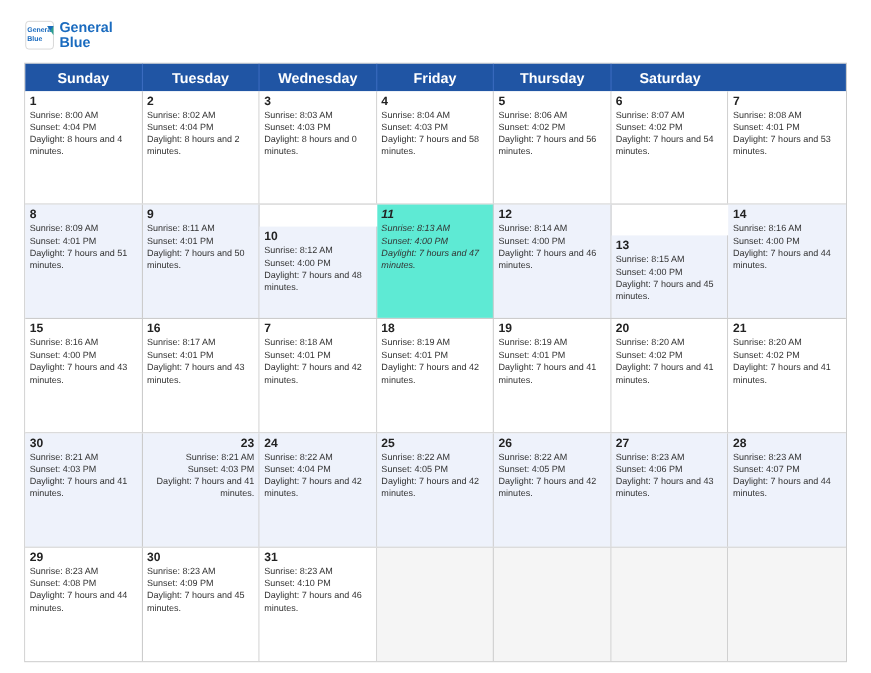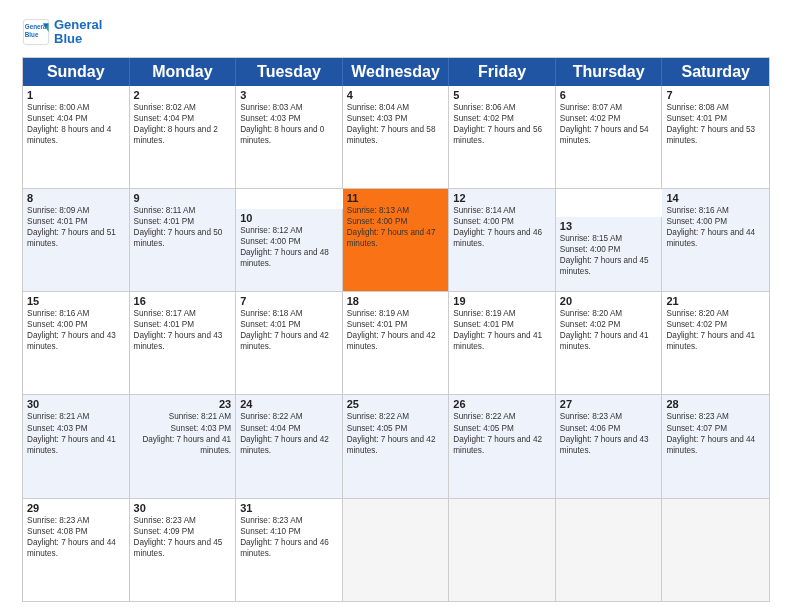--- a/index.html
+++ b/index.html
@@ -53,21 +53,21 @@
       flex-direction: column;
       border: 1px solid #ccc;
     }
     .cal-header {
       display: grid;
       grid-template-columns: repeat(7, 1fr);
       background: #2055a4;
     }
     .cal-header-cell {
       color: #fff;
-      font-size: 16px;
+      font-size: 13px;
       font-weight: bold;
       text-align: center;
       padding: 5px 2px;
       border-right: 1px solid #3a6bbf;
     }
     .cal-header-cell:last-child { border-right: none; }
     .cal-body {
       flex: 1;
       display: flex;
       flex-direction: column;
@@ -125,21 +125,20 @@
     </div>
     <div class="title-block">
       <div class="month-title"></div>
       <div class="location-title"></div>
     </div>
   </div>
 
   <div class="calendar">
     <div class="cal-header">
       <div class="cal-header-cell">Sunday</div>
-      <div class="cal-header-cell">Monday</div>
       <div class="cal-header-cell">Tuesday</div>
       <div class="cal-header-cell">Wednesday</div>
       <div class="cal-header-cell">Friday</div>
       <div class="cal-header-cell">Thursday</div>
       <div class="cal-header-cell">Saturday</div>
     </div>
     <div class="cal-body" id="cal-body">
     <div class="cal-row">
           <div class="cal-cell">
         <span class="day-num">1</span>
@@ -176,21 +175,21 @@
         <span class="day-detail">Sunrise: 8:09 AM<br>Sunset: 4:01 PM<br>Daylight: 7 hours and 51 minutes.</span>
       </div>
           <div class="cal-cell" style="background: rgb(238, 242, 251);">
         <span class="day-num">9</span>
         <span class="day-detail">Sunrise: 8:11 AM<br>Sunset: 4:01 PM<br>Daylight: 7 hours and 50 minutes.</span>
       </div>
           <div class="cal-cell" style="background: rgb(238, 242, 251); margin-top: 20px;">
         <span class="day-num">10</span>
         <span class="day-detail">Sunrise: 8:12 AM<br>Sunset: 4:00 PM<br>Daylight: 7 hours and 48 minutes.</span>
       </div>
-          <div class="cal-cell" style="background: #f97316;">
+          <div class="cal-cell" style="background: #5eead4; font-style: italic;">
         <span class="day-num">11</span>
         <span class="day-detail">Sunrise: 8:13 AM<br>Sunset: 4:00 PM<br>Daylight: 7 hours and 47 minutes.</span>
       </div>
           <div class="cal-cell" style="background: rgb(238, 242, 251);">
         <span class="day-num">12</span>
         <span class="day-detail">Sunrise: 8:14 AM<br>Sunset: 4:00 PM<br>Daylight: 7 hours and 46 minutes.</span>
       </div>
           <div class="cal-cell" style="background: rgb(238, 242, 251); margin-top: 28px;">
         <span class="day-num">13</span>
         <span class="day-detail">Sunrise: 8:15 AM<br>Sunset: 4:00 PM<br>Daylight: 7 hours and 45 minutes.</span>

